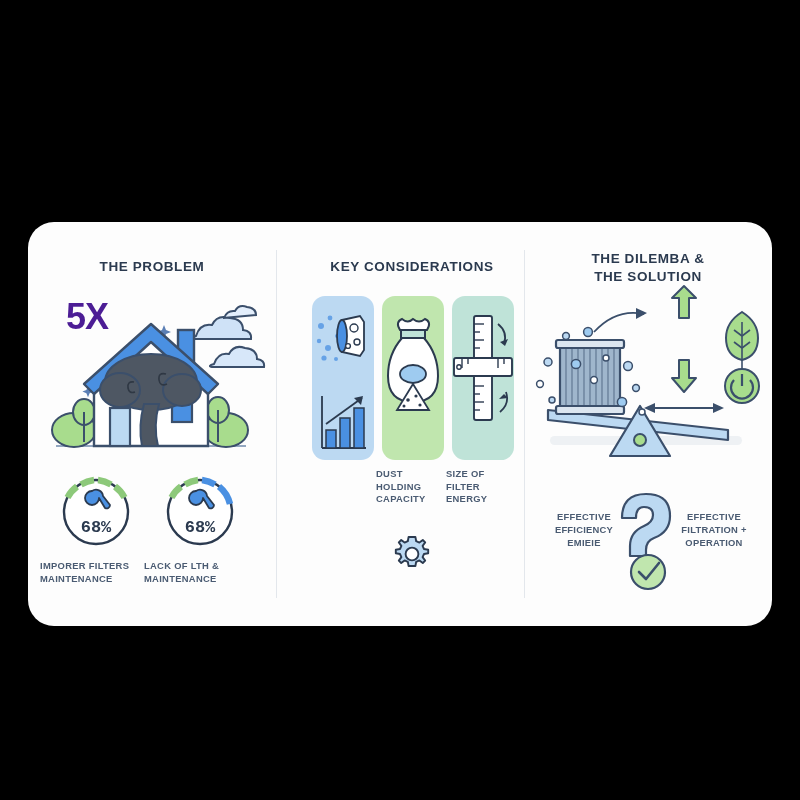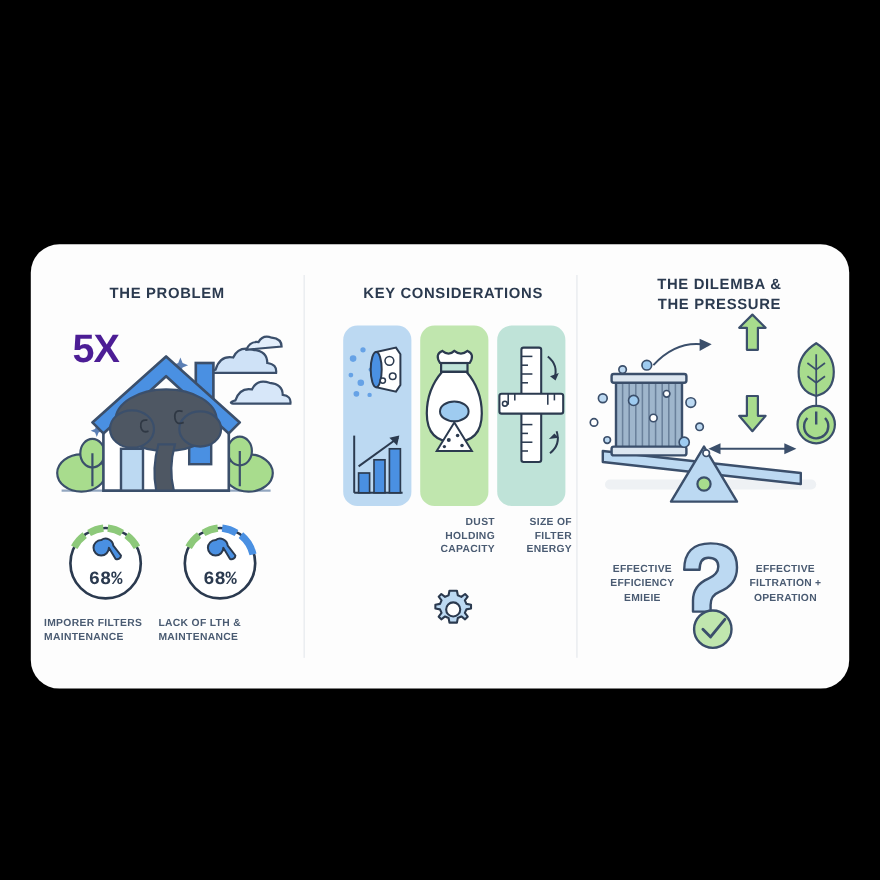--- a/index.html
+++ b/index.html
@@ -29,21 +29,21 @@
     overflow: hidden;
     margin-top: 24px;
   }
   .panel {
     position: absolute;
     top: 0;
     height: 404px;
   }
   #panel-left   { left: 0px;   width: 248px; }
   #panel-mid    { left: 260px; width: 248px; }
-  #panel-right  { left: 496px; width: 248px; padding-left: 12px; }
+  #panel-right  { left: 496px; width: 248px; }
   .divider {
     position: absolute;
     top: 28px;
     width: 1px;
     height: 348px;
     background: #e3e7ec;
   }
   #divider-1 { left: 248px; }
   #divider-2 { left: 496px; }
 
@@ -110,21 +110,21 @@
     height: 164px;
     border-radius: 13px;
   }
   #kcard-0 { left: 24px;  background: #bcd9f2; }
   #kcard-1 { left: 94px;  background: #c0e6ae; }
   #kcard-2 { left: 164px; background: #bfe3d8; }
   .kcard-label {
     position: absolute;
     top: 246px;
     width: 74px;
-    text-align: right;
+    text-align: left;
     font-size: 9.4px;
     font-weight: bold;
     letter-spacing: 0.3px;
     color: #4a5b72;
     line-height: 12.5px;
   }
   #klabel-1 { left: 88px; }
   #klabel-2 { left: 158px; }
   #gear-icon-wrap { position: absolute; left: 104px; top: 312px; }
 
@@ -369,21 +369,21 @@
         <svg width="40" height="40" viewBox="0 0 40 40">
           <path d="M20 3 l3.4 0 0.8 4.2 3.2 1.4 3.4-2.6 2.4 2.4 -2.6 3.4 1.4 3.2 4.2 0.8 0 3.4 -4.2 0.8 -1.4 3.2 2.6 3.4 -2.4 2.4 -3.4-2.6 -3.2 1.4 -0.8 4.2 -3.4 0 -3.4 0 -0.8-4.2 -3.2-1.4 -3.4 2.6 -2.4-2.4 2.6-3.4 -1.4-3.2 -4.2-0.8 0-3.4 4.2-0.8 1.4-3.2 -2.6-3.4 2.4-2.4 3.4 2.6 3.2-1.4 0.8-4.2 z" fill="#bcd9f2" stroke="#2b3a4f" stroke-width="1.9" stroke-linejoin="round"></path>
           <circle cx="20" cy="20" r="6.4" fill="#ffffff" stroke="#2b3a4f" stroke-width="1.9"></circle>
         </svg>
       </div>
     </div>
 
     <div class="panel" id="panel-right">
       <div class="panel-title" id="title-right">
         <span>THE DILEMBA &amp;</span><br>
-        <span>THE PRESSURE</span>
+        <span>THE SOLUTION</span>
       </div>
 
       <div class="illus" id="seesaw-illus">
         <svg width="232" height="178" viewBox="0 0 232 178">
 
           <rect x="18" y="152" width="192" height="9" rx="4.5" fill="#eef1f4"></rect>
 
           <path d="M16 126 L196 146 L196 156 L16 136 Z" fill="#bcd9f2" stroke="#3b4f6b" stroke-width="2.2" stroke-linejoin="round"></path>
 
           <path d="M108 108 L138 158 L78 158 Z" transform="translate(0,14)" fill="#bcd9f2" stroke="#3b4f6b" stroke-width="2.2" stroke-linejoin="round"></path>

